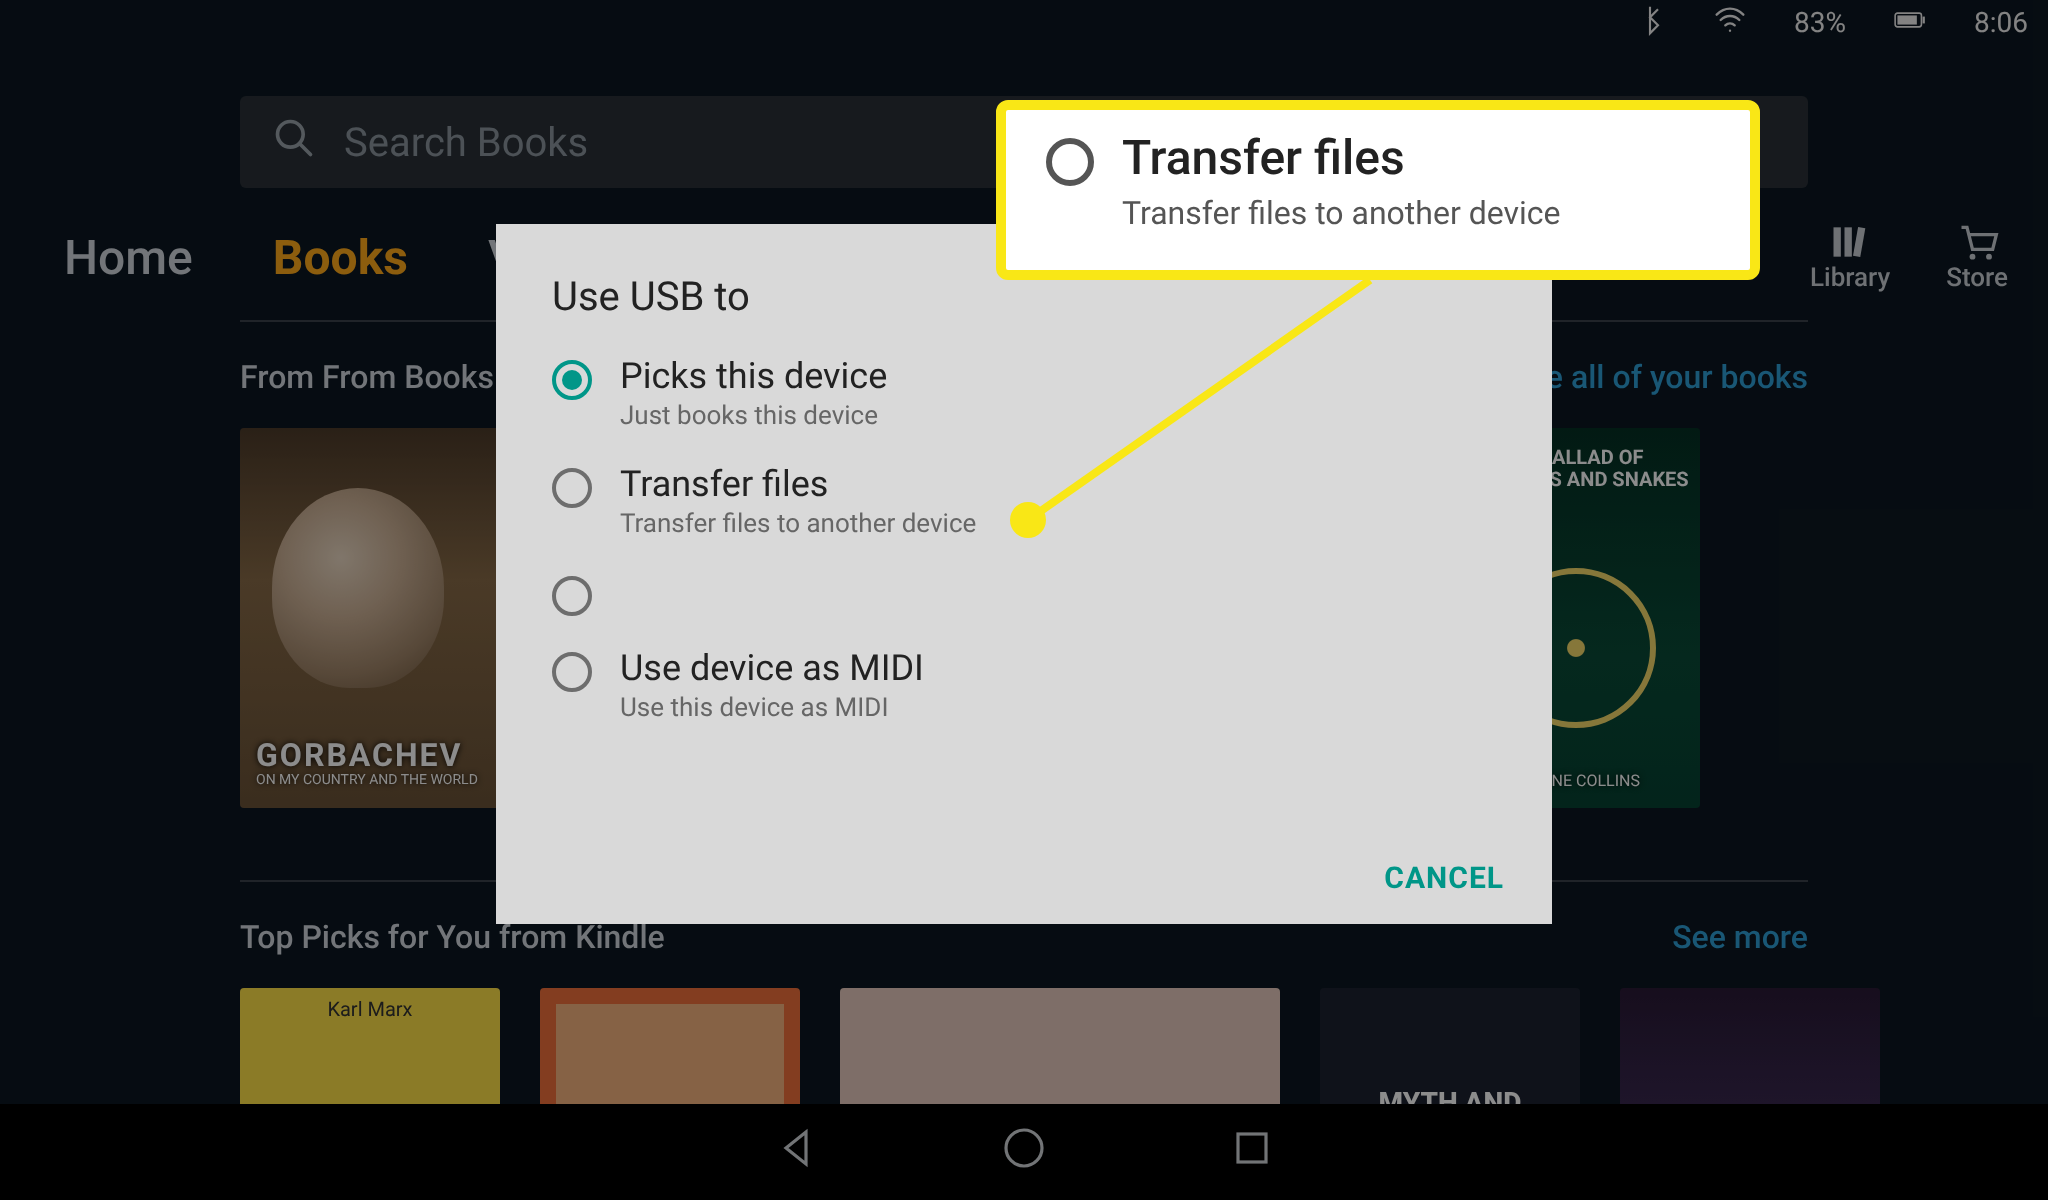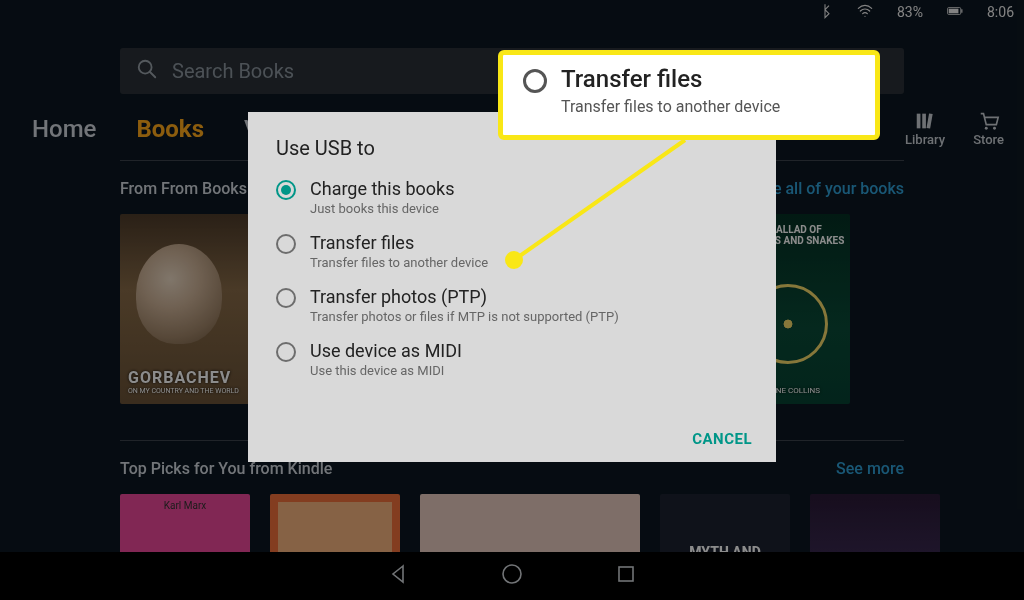--- a/index.html
+++ b/index.html
@@ -36,21 +36,21 @@
   .book .title-top { position: absolute; top: 6px; left: 0; right: 0; padding: 4px; font-size: 10px; color: #fff; text-align: center; line-height: 1.1; font-weight: 700; }
   .gorbachev { background: linear-gradient(180deg,#4d3b2a 0%, #876a47 40%, #6a5237 100%); }
   .gorbachev::after { content: ""; position: absolute; left: 16px; top: 30px; width: 86px; height: 100px; border-radius: 50% 50% 45% 45%; background: radial-gradient(circle at 40% 35%, #e9d7c2 0%, #cbb095 35%, #9f8468 70%, #6e563b 100%); }
   .ballad { background: linear-gradient(180deg,#053024 0%, #0a4a37 60%, #064232 100%); }
   .ballad::after { content: ""; position: absolute; left: 28px; top: 70px; width: 74px; height: 74px; border: 3px solid #f5d96a; border-radius: 50%; background: radial-gradient(circle at 50% 50%, #f5d96a 0%, #f5d96a 8%, transparent 9%); }
   .gap-book { visibility: hidden; }
 
   .section2 { position: absolute; top: 440px; left: 120px; right: 120px; }
   .row2 { display: flex; gap: 20px; margin-top: 16px; }
   .book.sm { height: 70px; }
-  .marx { background: #ec4899; }
+  .marx { background: #fde047; }
   .orange { background: #f4b37e; border: 8px solid #ef6f3b; }
   .pinkish { width: 220px; background: #e6c9bd; }
   .myth { background: #1d2230; }
   .myth .t { position: absolute; bottom: 4px; left: 0; right: 0; text-align: center; color: #fff; font-weight: 800; font-size: 14px; }
   .snow { background: linear-gradient(180deg,#2a1a36,#3a2a52); }
 
   
   .navbar { position: absolute; bottom: 0; left: 0; right: 0; height: 48px; background: #000; display: flex; justify-content: center; align-items: center; gap: 90px; }
   .navbar svg { width: 24px; height: 24px; fill: none; stroke: #cfd3d8; stroke-width: 1.6; }
 
@@ -179,39 +179,35 @@
 </div>
 
 <div class="overlay"></div>
 
 <div class="dialog">
   <div class="dlg-title">Use USB to</div>
 
   <div class="opt selected">
     <div class="radio"></div>
     <div class="labels">
-      <div class="lbl">Charge this books</div>
+      <div class="lbl">Picks this device</div>
       <div class="sub">Just books this device</div>
     </div>
   </div>
 
   <div class="opt">
     <div class="radio"></div>
     <div class="labels">
       <div class="lbl">Transfer files</div>
       <div class="sub">Transfer files to another device</div>
     </div>
   </div>
 
   <div class="opt">
     <div class="radio"></div>
-    <div class="labels">
-      <div class="lbl">Transfer photos (PTP)</div>
-      <div class="sub">Transfer photos or files if MTP is not supported (PTP)</div>
-    </div>
   </div>
 
   <div class="opt">
     <div class="radio"></div>
     <div class="labels">
       <div class="lbl">Use device as MIDI</div>
       <div class="sub">Use this device as MIDI</div>
     </div>
   </div>
 

